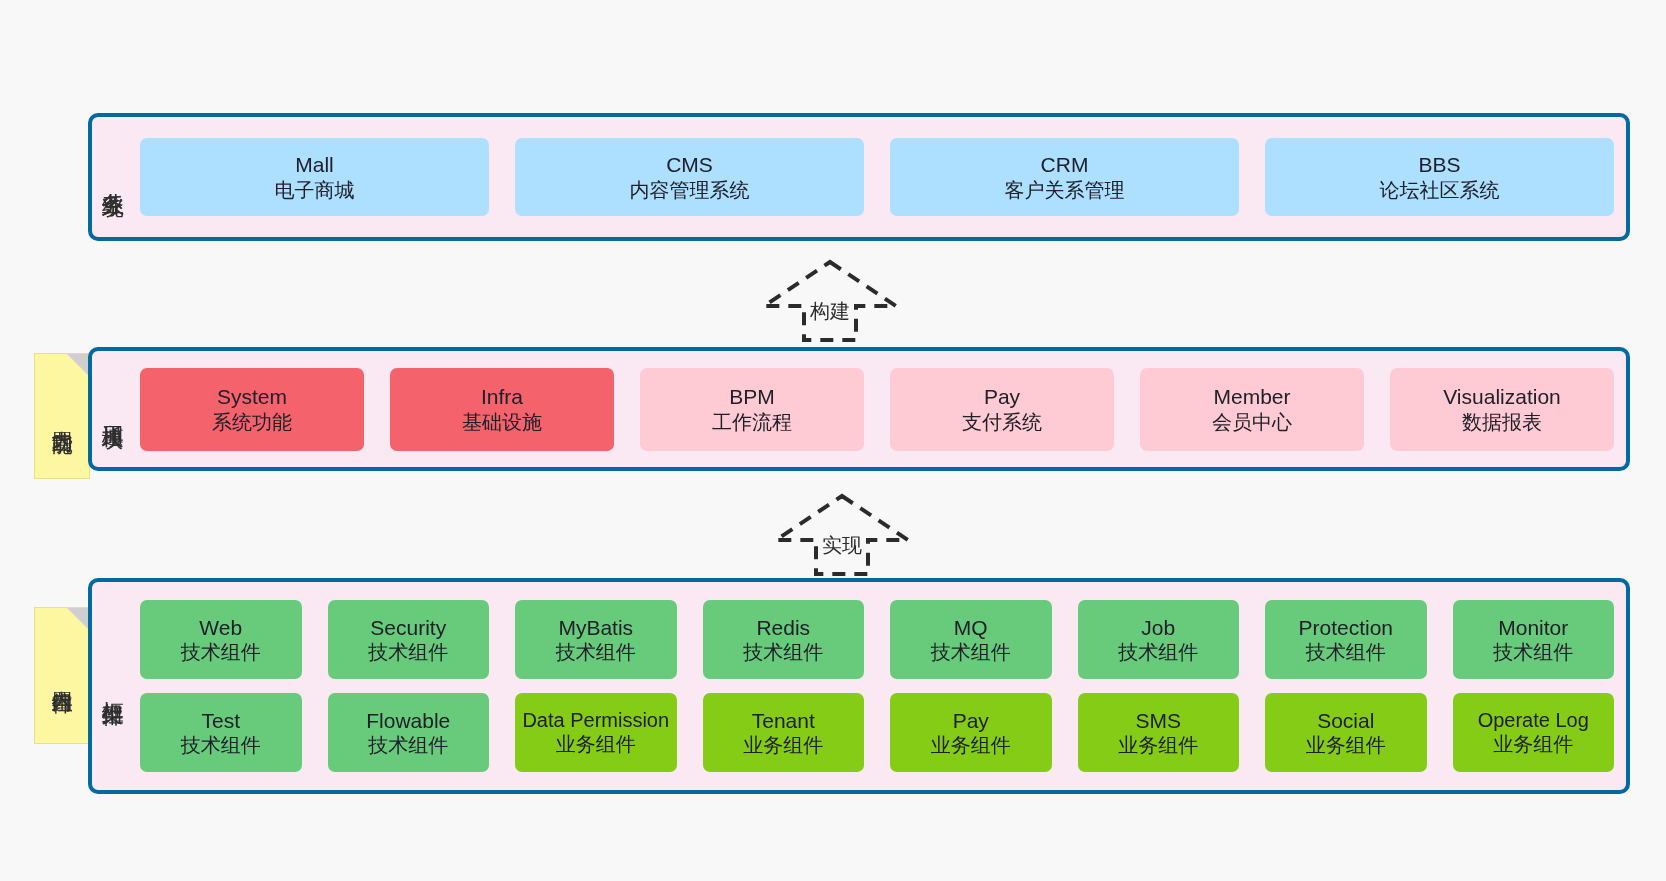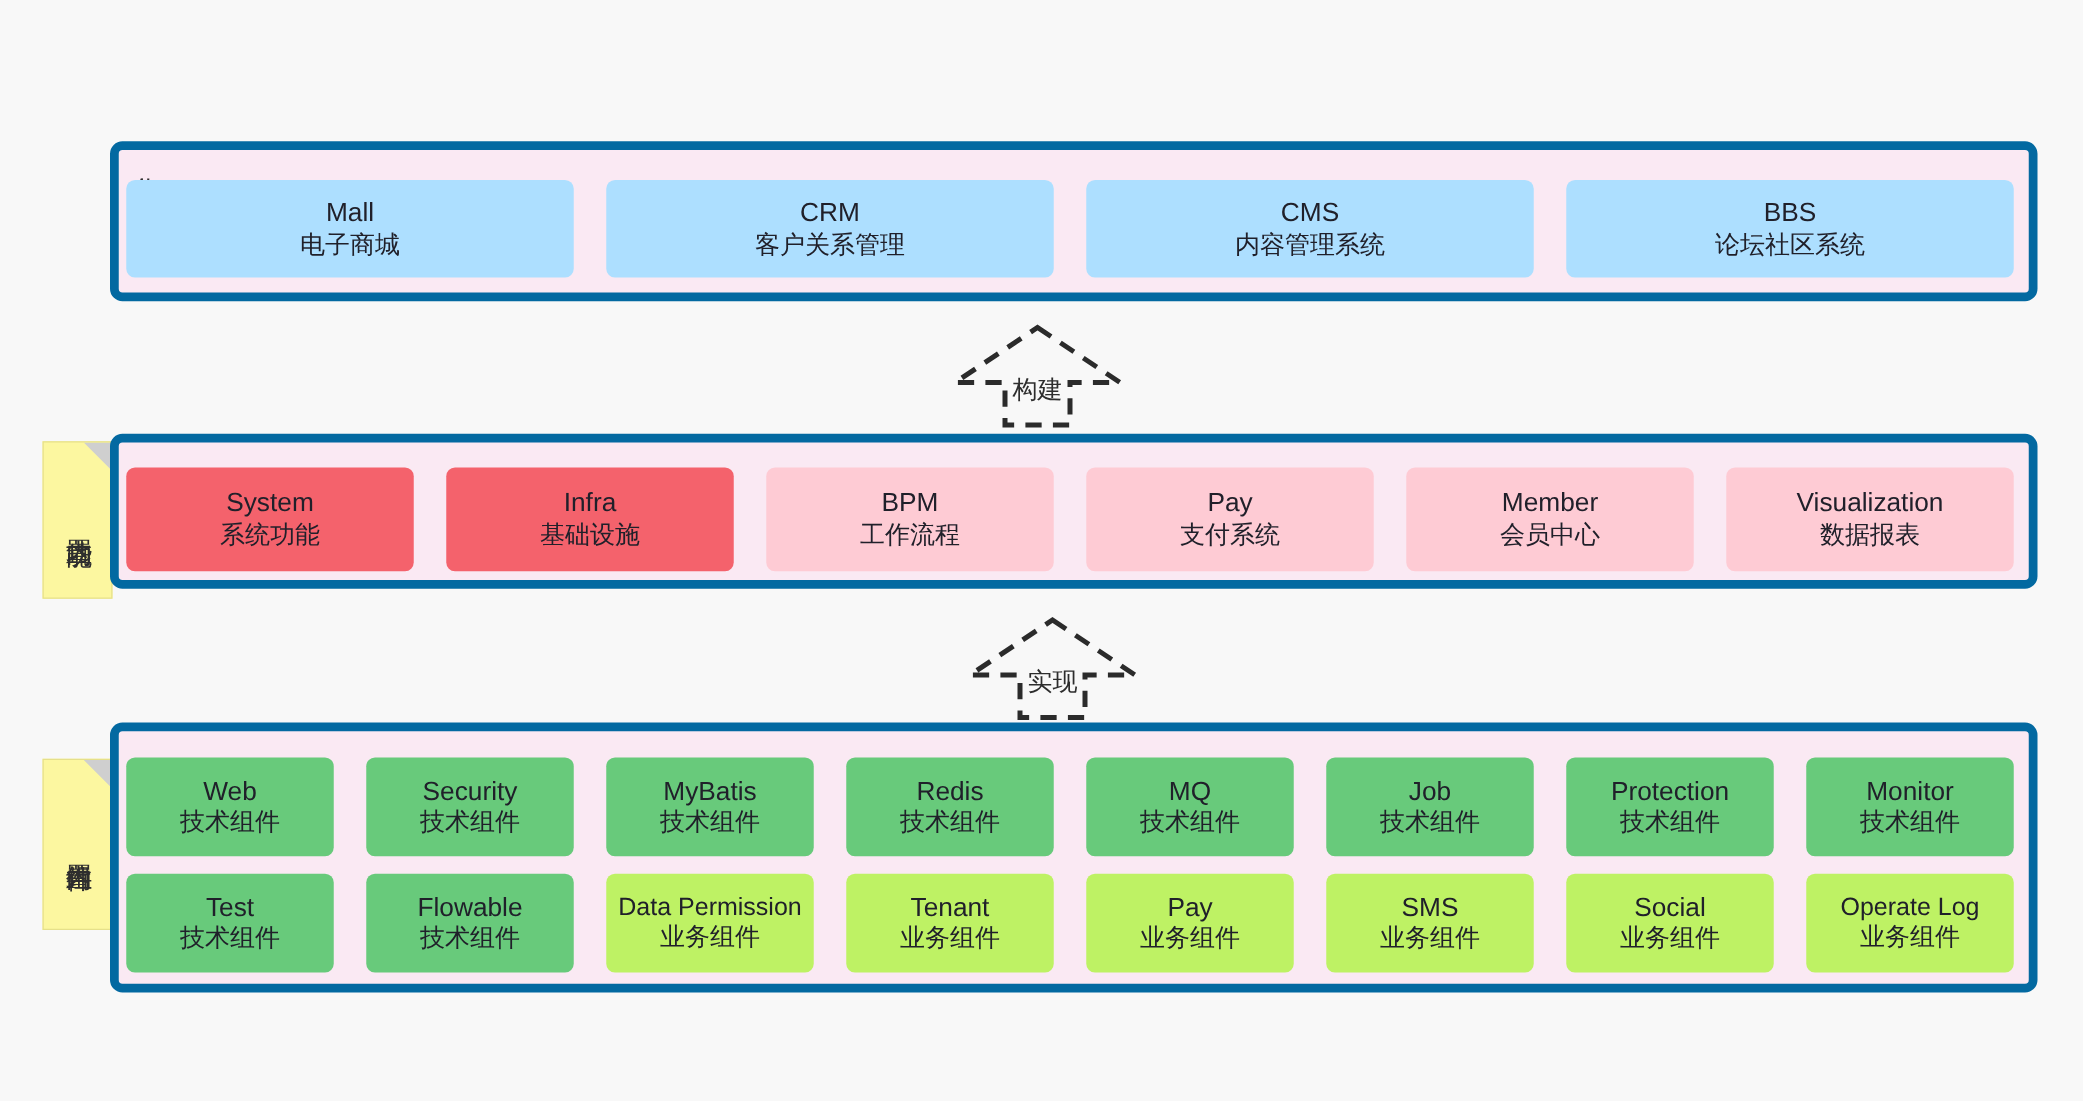--- a/index.html
+++ b/index.html
@@ -14,25 +14,24 @@
     width: 1666px;
     height: 881px;
     background: #f8f8f8;
     overflow: hidden;
   }
 
   
   .layer {
     position: absolute;
     background: #fae9f3;
-    border: 7px solid #0369a1;
+    border: 4px solid #0369a1;
     border-radius: 10px;
     display: flex;
     align-items: stretch;
-    flex-direction: column;
   }
   .layer-title {
     flex: 0 0 auto;
     width: 42px;
     display: flex;
     align-items: center;
     justify-content: center;
     font-size: 22px;
     color: #2e2e2e;
     letter-spacing: 1px;
@@ -70,21 +69,21 @@
     padding: 6px 4px;
   }
   .node .t-en { font-size: 21px; }
   .node .t-cn { font-size: 20px; }
   .node.three-line .t-en { font-size: 20px; line-height: 1.12; }
 
   .c-blue      { background: #addfff; }
   .c-red       { background: #f4626c; }
   .c-pink      { background: #fecbd4; }
   .c-green     { background: #68ca7b; text-align: right; }
-  .c-lightgreen{ background: #bef264; }
+  .c-lightgreen{ background: #84cc16; }
 
   
   .layer-business .node { height: 78px; }
   .layer-common   .node { height: 83px; align-items: center; }
   .layer-frame    .node { height: 79px; }
 
   
   .note {
     position: absolute;
     background: #fcf7a0;
@@ -137,26 +136,26 @@
 
   <div class="layer layer-business" style="left:88px; top:113px; width:1542px; height:128px;">
     <div class="layer-title">业务系统</div>
     <div class="layer-body">
       <div class="row" id="row-business">
           <div class="node c-blue">
             <div class="t-en">Mall</div>
             <div class="t-cn">电子商城</div>
           </div>
           <div class="node c-blue">
+            <div class="t-en">CMS</div>
+            <div class="t-cn">内容管理系统</div>
+          </div>
+          <div class="node c-blue">
             <div class="t-en">CRM</div>
             <div class="t-cn">客户关系管理</div>
-          </div>
-          <div class="node c-blue">
-            <div class="t-en">CMS</div>
-            <div class="t-cn">内容管理系统</div>
           </div>
           <div class="node c-blue">
             <div class="t-en">BBS</div>
             <div class="t-cn">论坛社区系统</div>
           </div>
         </div>
     </div>
   </div>
 
   <div class="connector" style="left:760px; top:258px; width:140px; height:86px;">

